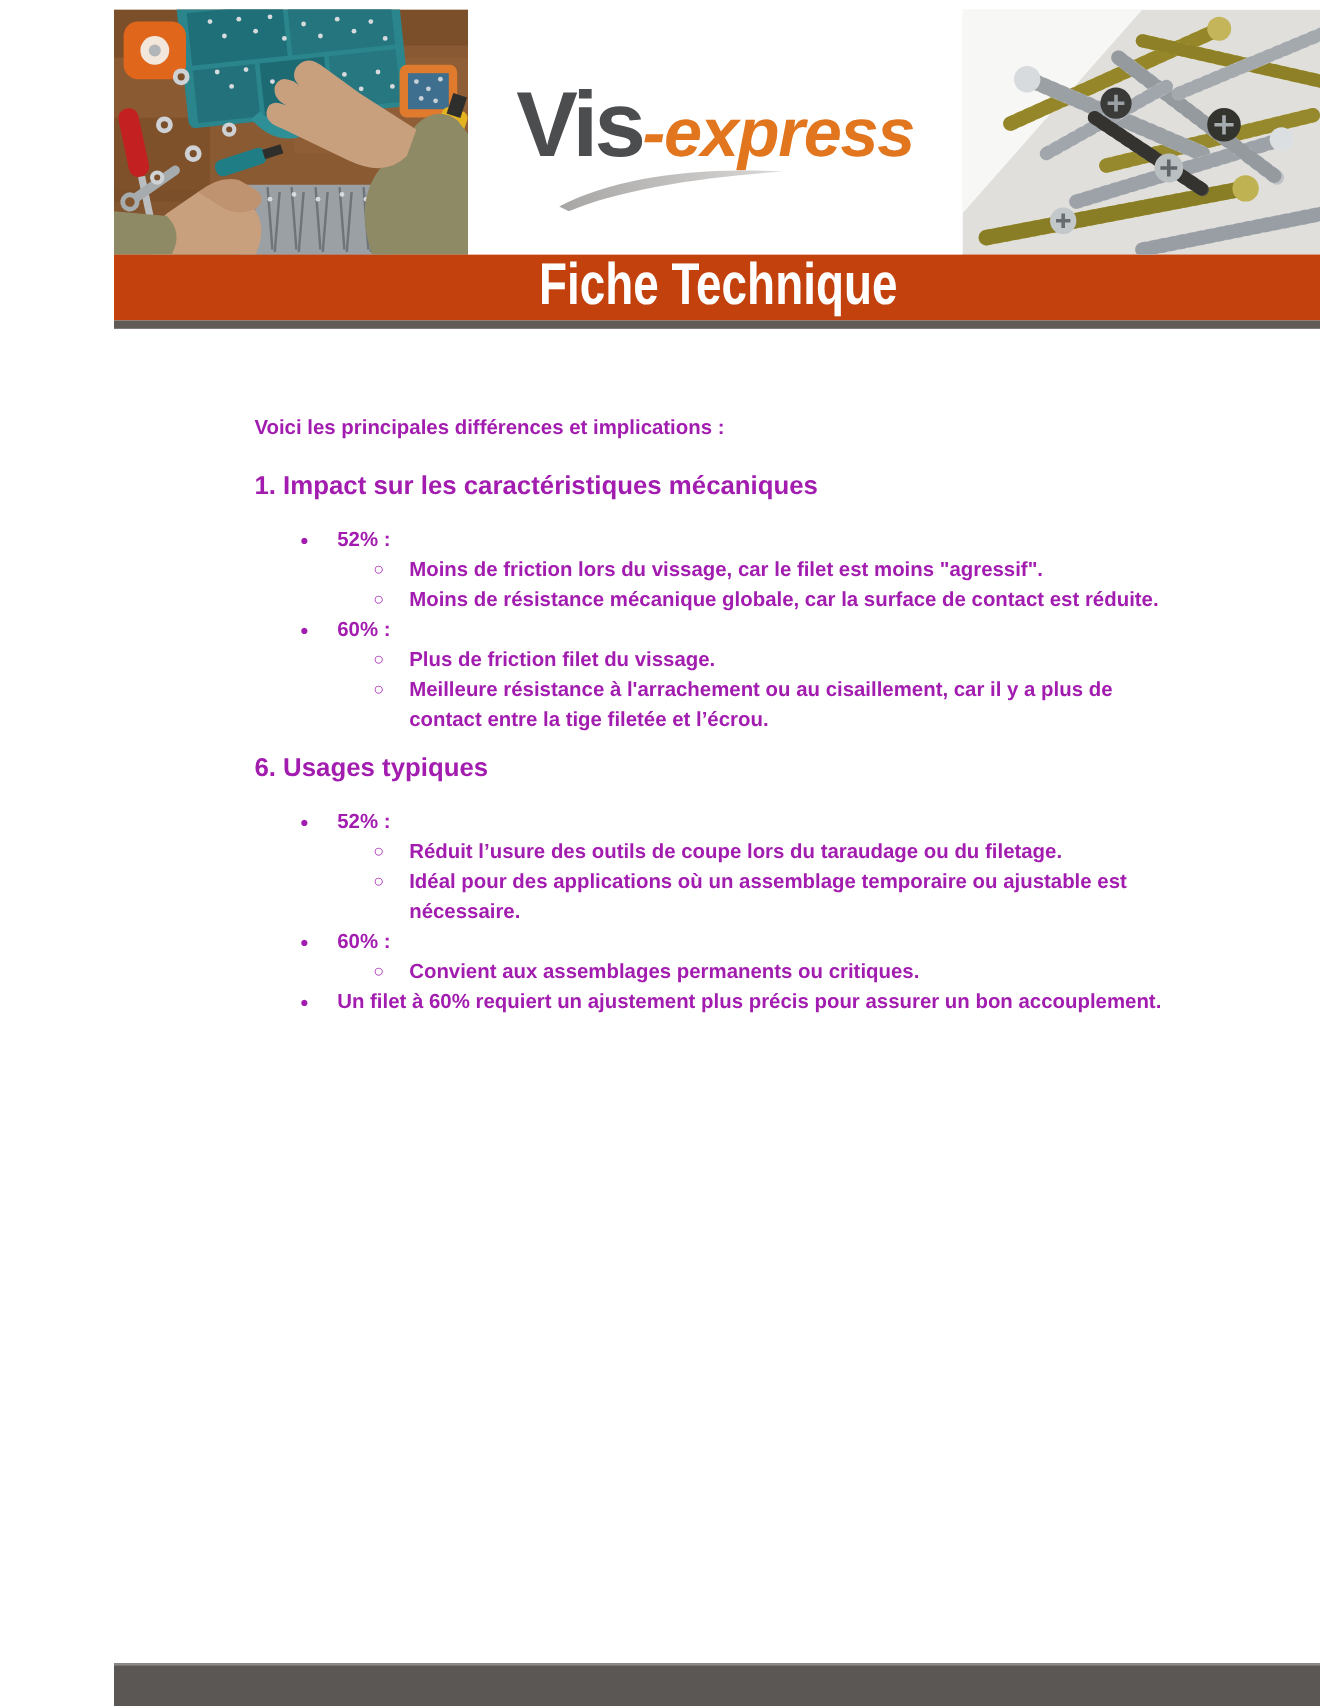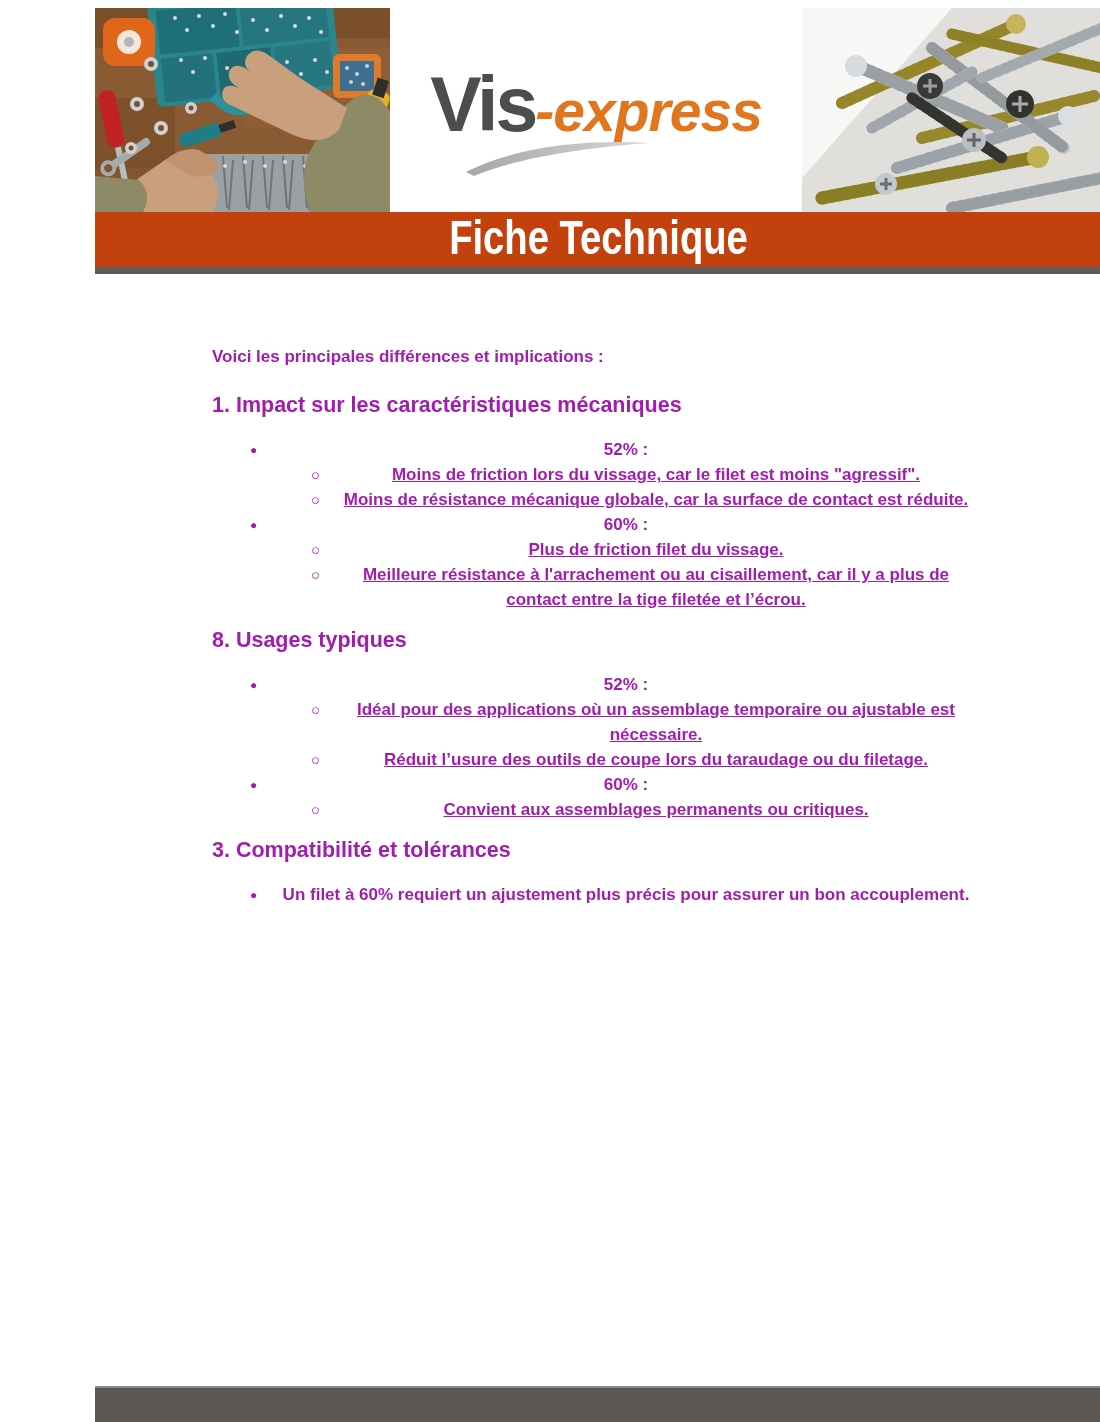--- a/index.html
+++ b/index.html
@@ -22,24 +22,24 @@
               letter-spacing:0px;padding-bottom:4px;}
   .gray-strip{height:7px;background:#615b57;}
 
   
   .content{position:absolute;left:164px;top:344px;width:759px;color:#a21caf;
            font-size:17px;line-height:25px;font-weight:bold;}
   .intro{margin:0 0 21px 0;}
   .sec{font-size:21.5px;line-height:31px;margin:13px 0 16px 0;font-weight:bold;}
   .sec.first{margin-top:0;}
   ul.l1{list-style:none;margin:0;padding:0;}
-  ul.l1 > li{position:relative;padding-left:69px;text-align:center;}
+  ul.l1 > li{position:relative;padding-left:69px;}
   ul.l1 > li::before{content:"●";position:absolute;left:38px;top:1px;font-size:12px;}
   ul.l2{list-style:none;margin:0;padding:0;}
-  ul.l2 > li{position:relative;padding-left:60px;text-decoration:underline;}
+  ul.l2 > li{position:relative;padding-left:60px;}
   ul.l2 > li::before{content:"○";position:absolute;left:30px;top:0px;font-size:15px;}
 
   
   .footer-bar{position:absolute;left:47px;top:1386px;width:1009px;height:36px;
               background:#5a5755;border-top:2px solid #8c8a88;}
 </style>
 </head>
 <body>
 
 <div class="page">
@@ -281,38 +281,37 @@
       </li>
       <li>
         <span>60% :</span>
         <ul class="l2">
           <li>Plus de friction filet du vissage.</li>
           <li>Meilleure résistance à l'arrachement ou au cisaillement, car il y a plus de contact entre la tige filetée et l’écrou.</li>
         </ul>
       </li>
     </ul>
 
-    <div class="sec">8. Usages typiques</div>
+    <div class="sec">6. Usages typiques</div>
     <ul class="l1">
       <li>
         <span>52% :</span>
         <ul class="l2">
+          <li>Réduit l’usure des outils de coupe lors du taraudage ou du filetage.</li>
           <li>Idéal pour des applications où un assemblage temporaire ou ajustable est nécessaire.</li>
-          <li>Réduit l’usure des outils de coupe lors du taraudage ou du filetage.</li>
         </ul>
       </li>
       <li>
         <span>60% :</span>
         <ul class="l2">
           <li>Convient aux assemblages permanents ou critiques.</li>
         </ul>
       </li>
     </ul>
 
-    <div class="sec">3. Compatibilité et tolérances</div>
     <ul class="l1">
       <li>Un filet à 60% requiert un ajustement plus précis pour assurer un bon accouplement.</li>
     </ul>
 
   </div>
 
   <div class="footer-bar"></div>
 
 </div>
 

